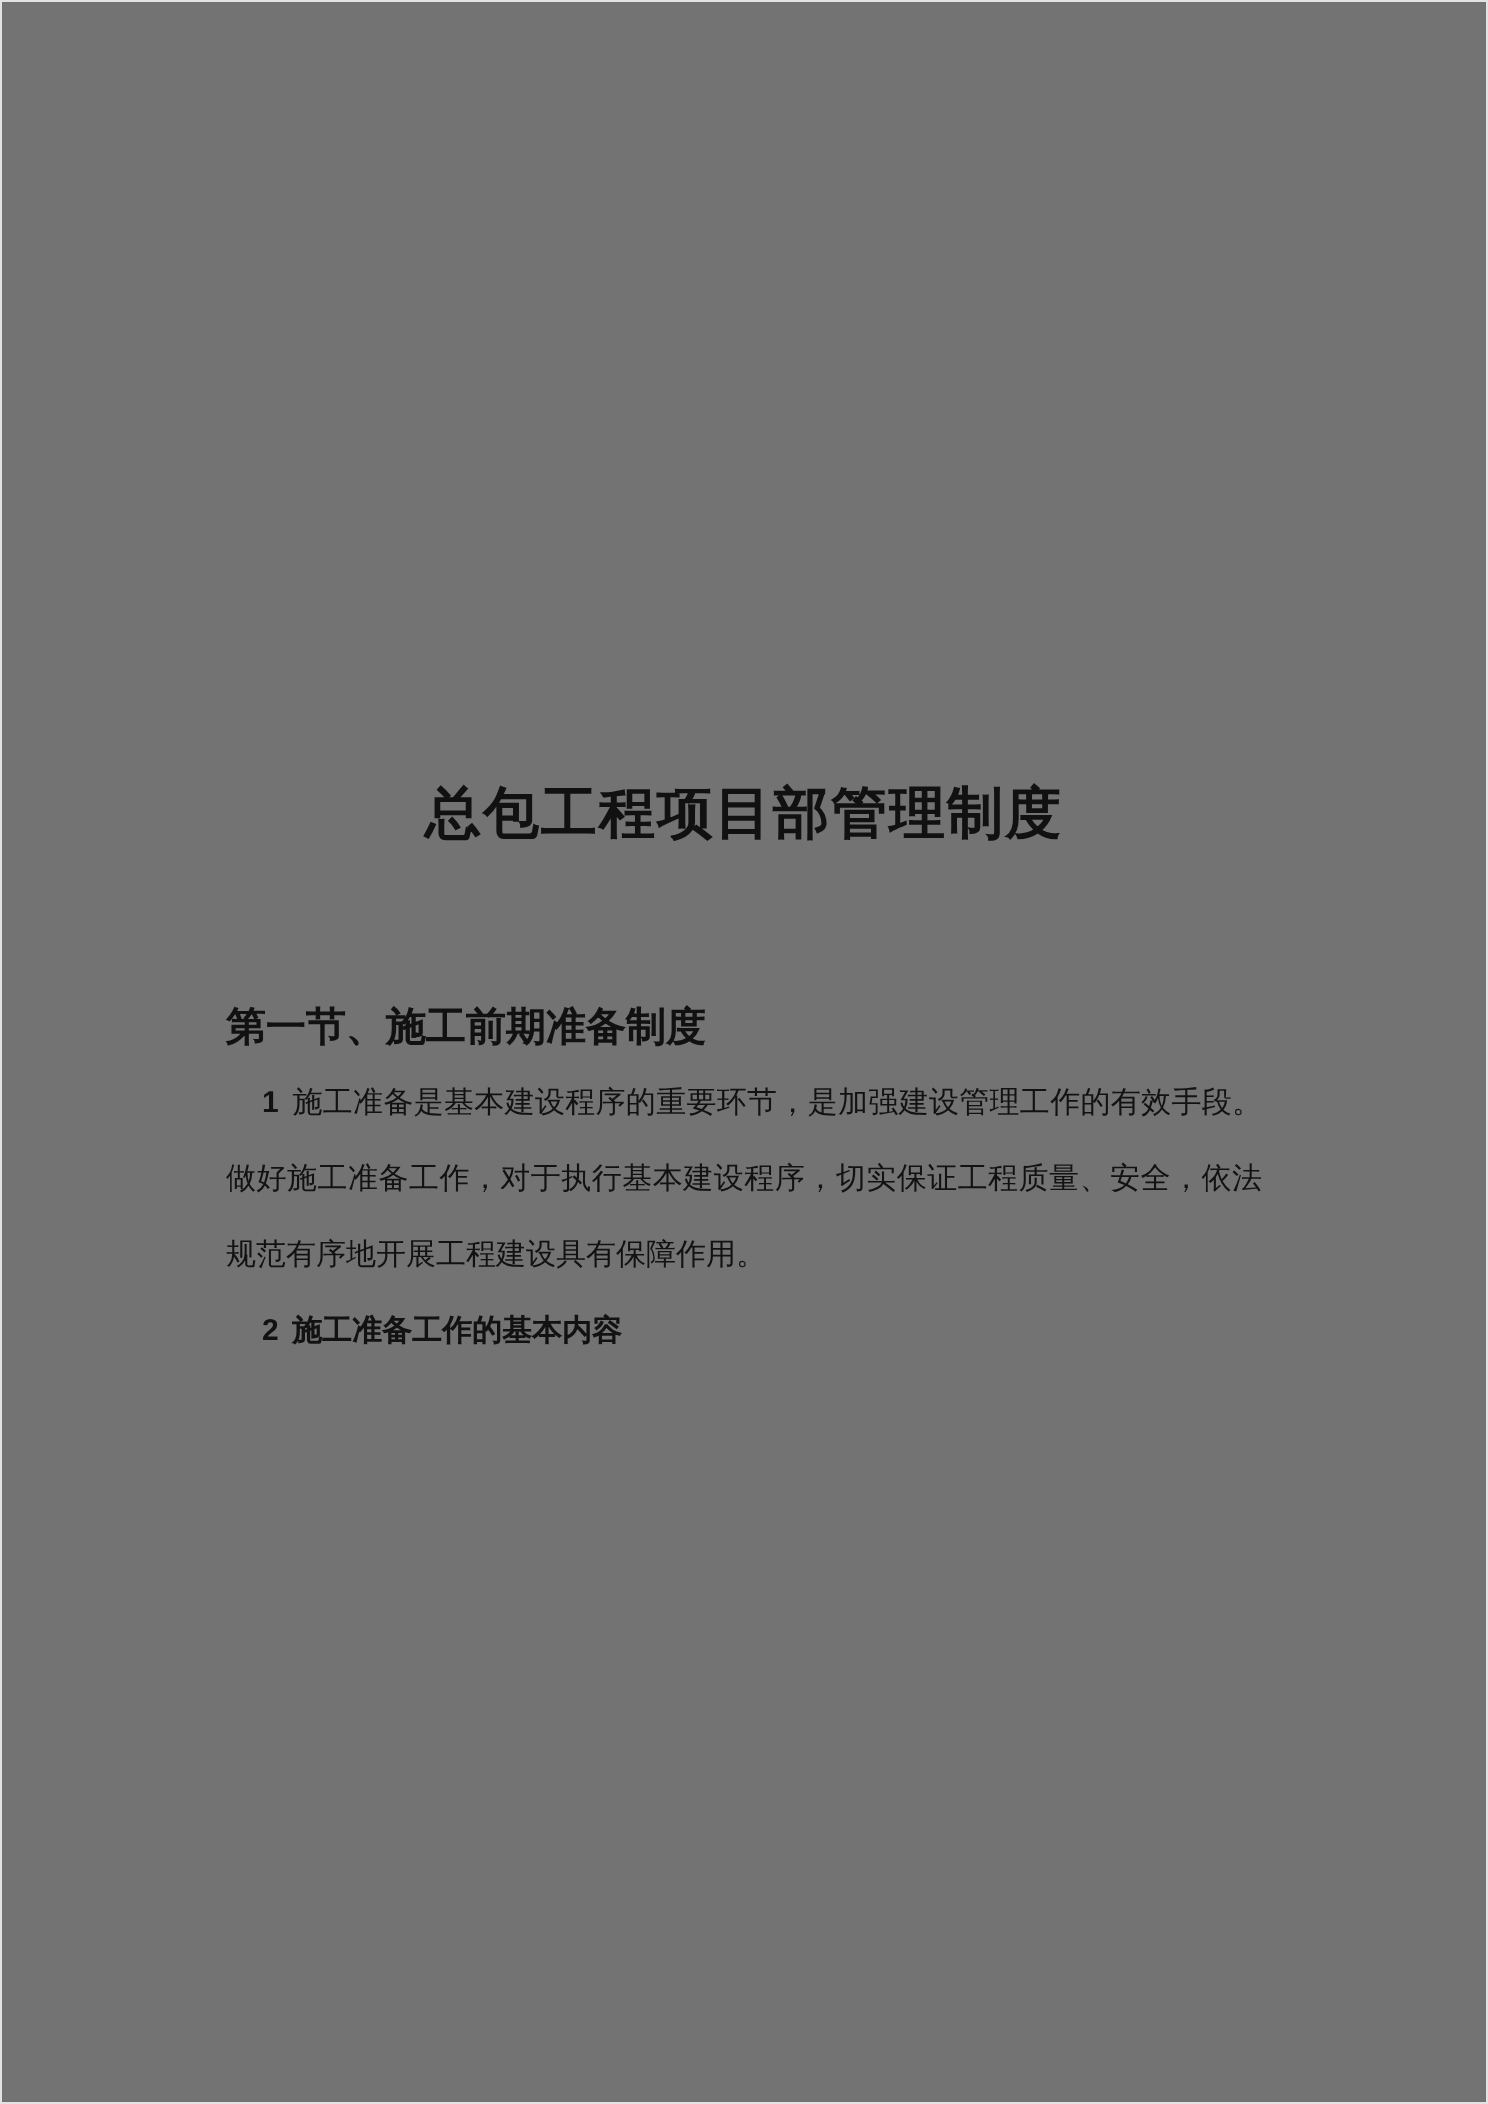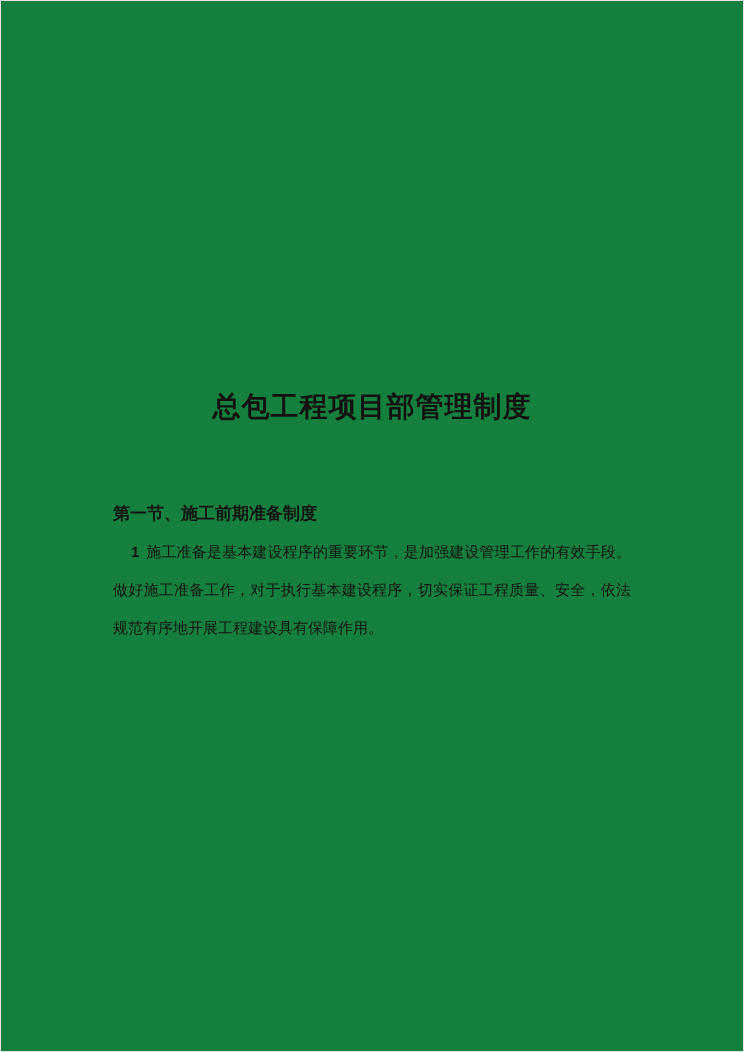--- a/index.html
+++ b/index.html
@@ -5,41 +5,41 @@
   html, body {
     margin: 0;
     padding: 0;
     background: #ffffff;
   }
   .page {
     position: relative;
     width: 744px;
     height: 1052px;
     margin: 0 auto;
-    background: #15803d;
+    background: #737373;
     box-sizing: border-box;
     border: 1px solid #e3e3e3;
     padding: 0 112px;
     overflow: hidden;
     font-family: "Liberation Sans", "DejaVu Sans", sans-serif;
     color: #121212;
   }
   .doc-title {
     margin: 0;
     padding-top: 388px;
     font-size: 28px;
     font-weight: 700;
     text-align: center;
     letter-spacing: 1px;
     line-height: 1.3;
     color: #111111;
   }
   .section-heading {
     margin: 70px 0 0 0;
-    font-size: 17px;
+    font-size: 20px;
     font-weight: 700;
     line-height: 38px;
     color: #111111;
   }
   .para {
     margin: 0;
     font-size: 15px;
     line-height: 38px;
     text-align: justify;
     text-justify: inter-ideograph;
@@ -63,17 +63,20 @@
 <div class="page">
 
   <h1 class="doc-title">总包工程项目部管理制度</h1>
 
   <h2 class="section-heading">第一节、施工前期准备制度</h2>
 
   <p class="para indent-1 lead-bold">
     <span class="lead">1</span><span>施工准备是基本建设程序的重要环节，是加强建设管理工作的有效手段。做好施工准备工作，对于执行基本建设程序，切实保证工程质量、安全，依法规范有序地开展工程建设具有保障作用。</span>
   </p>
 
+  <p class="para indent-1 all-bold">
+    <span class="lead">2</span><span>施工准备工作的基本内容</span>
+  </p>
 
 
 
 
 </div>
 
 </body></html>

